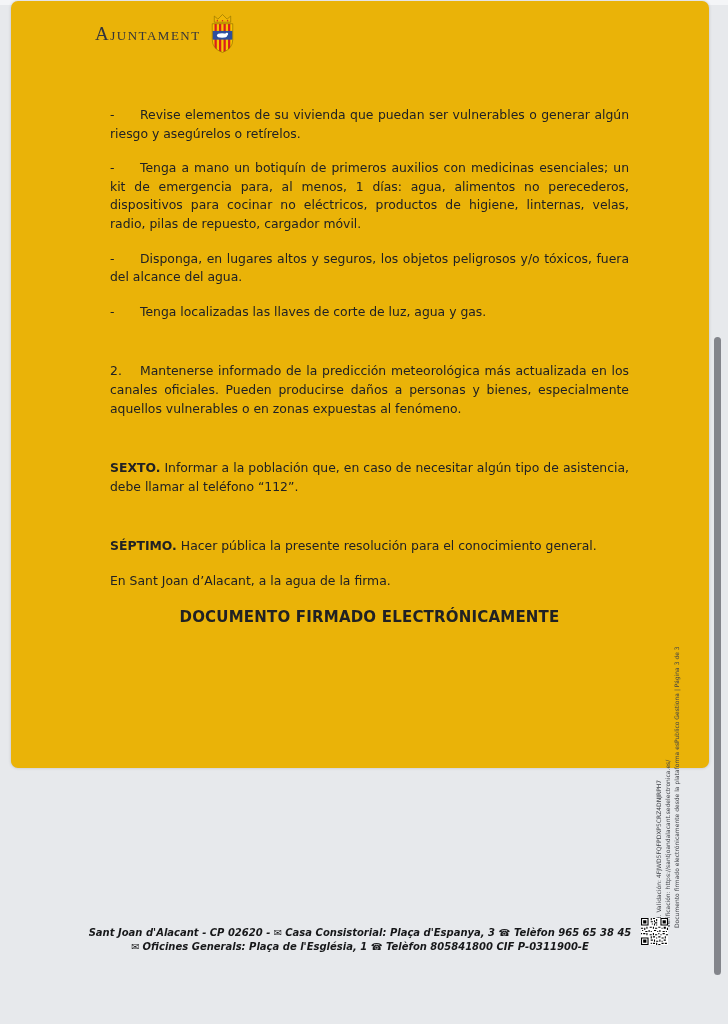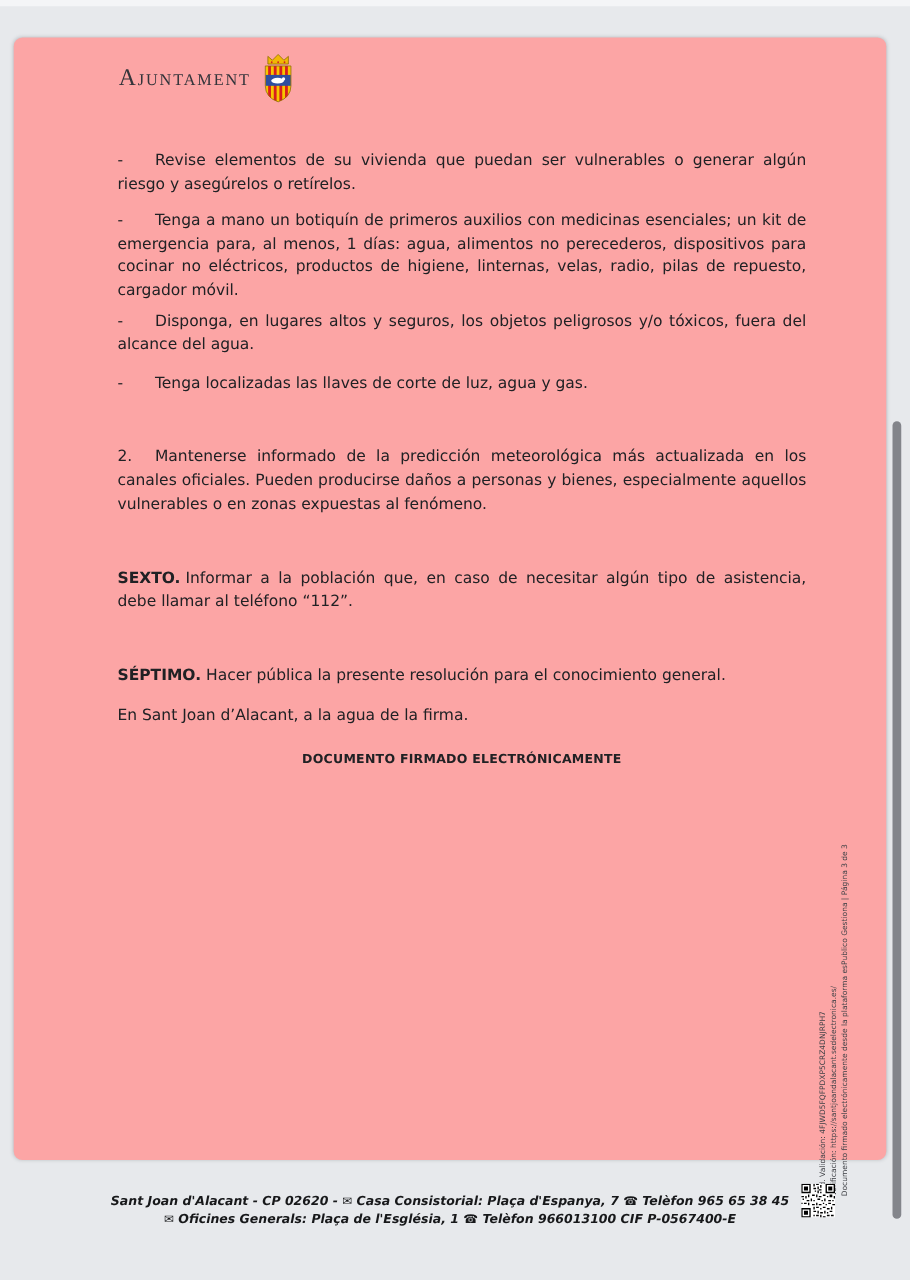--- a/index.html
+++ b/index.html
@@ -3,52 +3,52 @@
 <meta charset="utf-8">
 <style>
   html,body{margin:0;padding:0;}
   body{
     width:728px;height:1024px;position:relative;overflow:hidden;
     background:#e7e9ec;
     font-family:"DejaVu Sans",sans-serif;
   }
   .top-strip{position:absolute;left:0;top:0;width:728px;height:5px;background:#f4f5f7;}
   .page{
-    position:absolute;left:11px;top:30px;width:698px;height:898px;
-    background:#fca5a5;border-radius:7px;
+    position:absolute;left:11px;top:1px;width:698px;height:767px;
+    background:#eab308;border-radius:7px;
     box-shadow:0 0 3px rgba(60,64,70,.25);
   }
   
   .header{position:absolute;left:84px;top:12px;display:flex;align-items:center;gap:8px;color:#34353b;}
   .org-left{
     font-family:"Liberation Serif",serif;font-variant:small-caps;
     font-size:19px;letter-spacing:1.5px;line-height:20px;
   }
   .coa{width:27px;height:41px;display:block;}
   .org-right{
     font-family:"Liberation Serif",serif;font-variant:small-caps;
     font-size:17px;letter-spacing:1.2px;line-height:19px;
   }
   
   .doc-body{
     position:absolute;left:83px;top:89px;width:551px;
     font-size:12.4px;line-height:18.6px;color:#202124;
     text-align:justify;
   }
-  .doc-body p{margin:0;}
+  .doc-body p{margin:16px;}
   .mk{display:inline-block;width:30px;}
   .gap-xs{margin-top:6px !important;}
   .gap-s{margin-top:11px !important;}
   .gap-m{margin-top:12px !important;}
   .gap-l{margin-top:41px !important;}
   .gap-xl{margin-top:42px !important;}
   .gap-c{margin-top:13px !important;}
   .gap-t{margin-top:17px !important;}
   .lbl{font-weight:bold;margin-right:4px;}
-  .sig{font-weight:bold;text-align:center;letter-spacing:.2px;font-size:10px;}
+  .sig{font-weight:bold;text-align:center;letter-spacing:.2px;font-size:15px;}
   
   .footer{
     position:absolute;left:0;top:925px;width:100%;text-align:center;
     font-weight:bold;font-style:italic;font-size:10px;line-height:13.5px;color:#17181a;
   }
   .ficon{font-style:normal;font-size:9.5px;}
   
   .vtext{
     position:absolute;left:644px;top:593px;height:334px;
     writing-mode:vertical-rl;transform:rotate(180deg);
@@ -113,29 +113,29 @@
     <p class="gap-c">En Sant Joan d’Alacant, a la agua de la firma.</p>
 
     <p class="sig gap-t">DOCUMENTO FIRMADO ELECTRÓNICAMENTE</p>
 
   </div>
 
   <div class="footer">
     <div>
       <span>Sant Joan d'Alacant - CP 02620 -</span>
       <span class="ficon">✉</span>
-      <span>Casa Consistorial: Plaça d'Espanya, 7</span>
+      <span>Casa Consistorial: Plaça d'Espanya, 3</span>
       <span class="ficon">☎</span>
       <span>Telèfon 965 65 38 45</span>
     </div>
     <div>
       <span class="ficon">✉</span>
       <span>Oficines Generals: Plaça de l'Església, 1</span>
       <span class="ficon">☎</span>
-      <span>Telèfon 966013100 CIF P-0567400-E</span>
+      <span>Telèfon 805841800 CIF P-0311900-E</span>
     </div>
   </div>
 
   <div class="vtext">
     <div>Cód. Validación: 4FJWD5FQFPDXP5CRZ4DNJRPH7</div>
     <div>Verificación: https://santjoandalacant.sedelectronica.es/</div>
     <div>Documento firmado electrónicamente desde la plataforma esPublico Gestiona | Página 3 de 3</div>
   </div>
 
   <svg class="qr" viewBox="0 0 25 25" aria-hidden="true">

